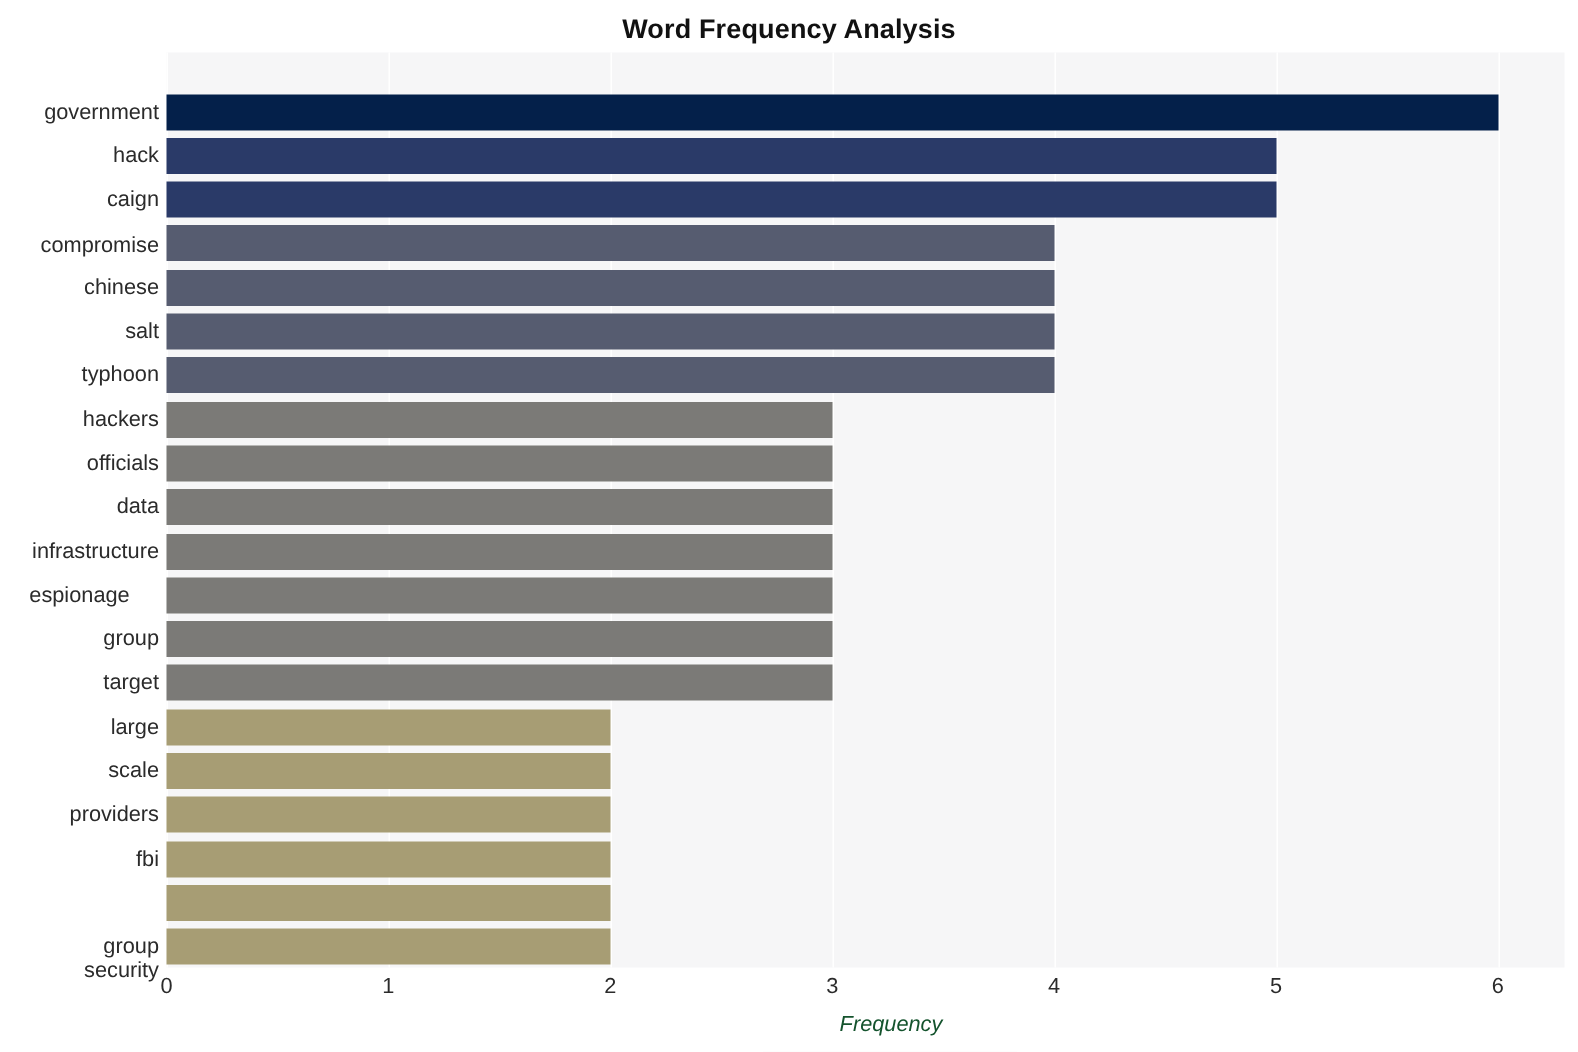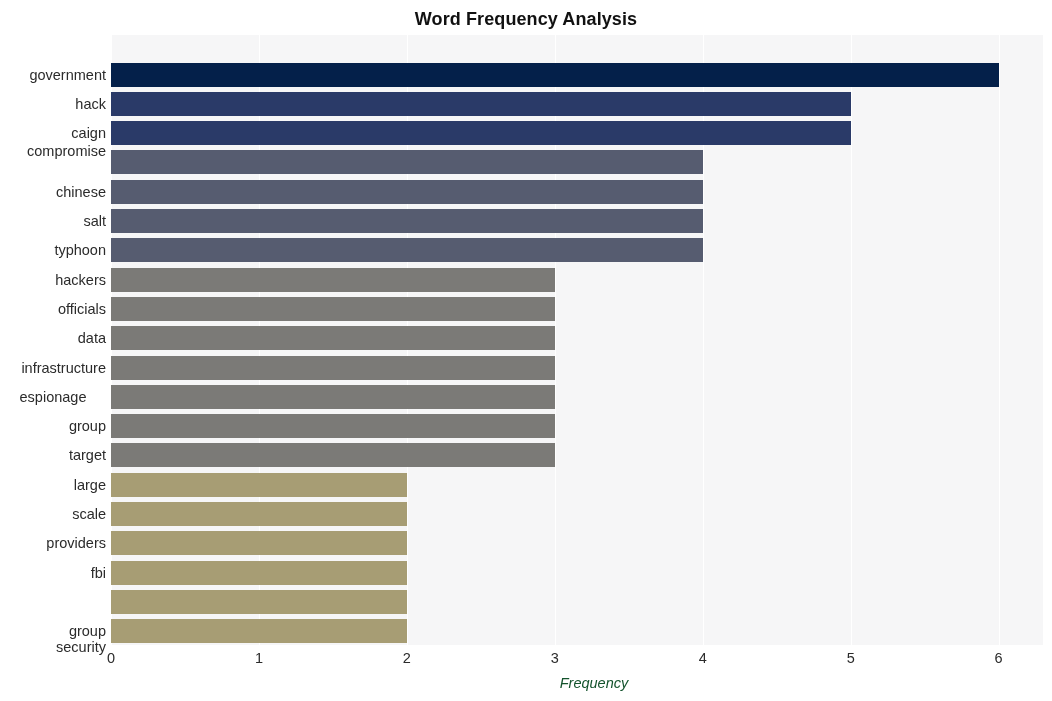--- a/index.html
+++ b/index.html
@@ -160,21 +160,21 @@
         <div class="bar" title="fbi: 2" style="top: 525.6px; width: 295.873px; height: 24px; background: rgb(167, 157, 116);"></div>
         <div class="bar" title="security: 2" style="top: 554.9px; width: 295.873px; height: 24px; background: rgb(167, 157, 116);"></div>
         <div class="bar" title="agency: 2" style="top: 584.2px; width: 295.873px; height: 24px; background: rgb(167, 157, 116);"></div>
       </div>
   </div>
 
   <div id="y-labels">
       <div class="y-label" style="top: 27.5px;">government</div>
       <div class="y-label" style="top: 56.8px; margin-left: 35px;">hack</div>
       <div class="y-label" style="top: 86.1px;">caign</div>
-      <div class="y-label" style="top: 104px; text-align: right;">compromise</div>
+      <div class="y-label" style="top: 117px; text-align: right;">compromise</div>
       <div class="y-label" style="top: 144.7px;">chinese</div>
       <div class="y-label" style="top: 174px;">salt</div>
       <div class="y-label" style="top: 203.3px;">typhoon</div>
       <div class="y-label" style="top: 232.6px;">hackers</div>
       <div class="y-label" style="top: 261.9px; text-align: right;">officials</div>
       <div class="y-label" style="top: 291.2px;">data</div>
       <div class="y-label" style="top: 320.5px;">infrastructure</div>
       <div class="y-label" style="top: 349.8px; text-align: center;">espionage</div>
       <div class="y-label" style="top: 379.1px;">group</div>
       <div class="y-label" style="top: 408.4px;">target</div>

